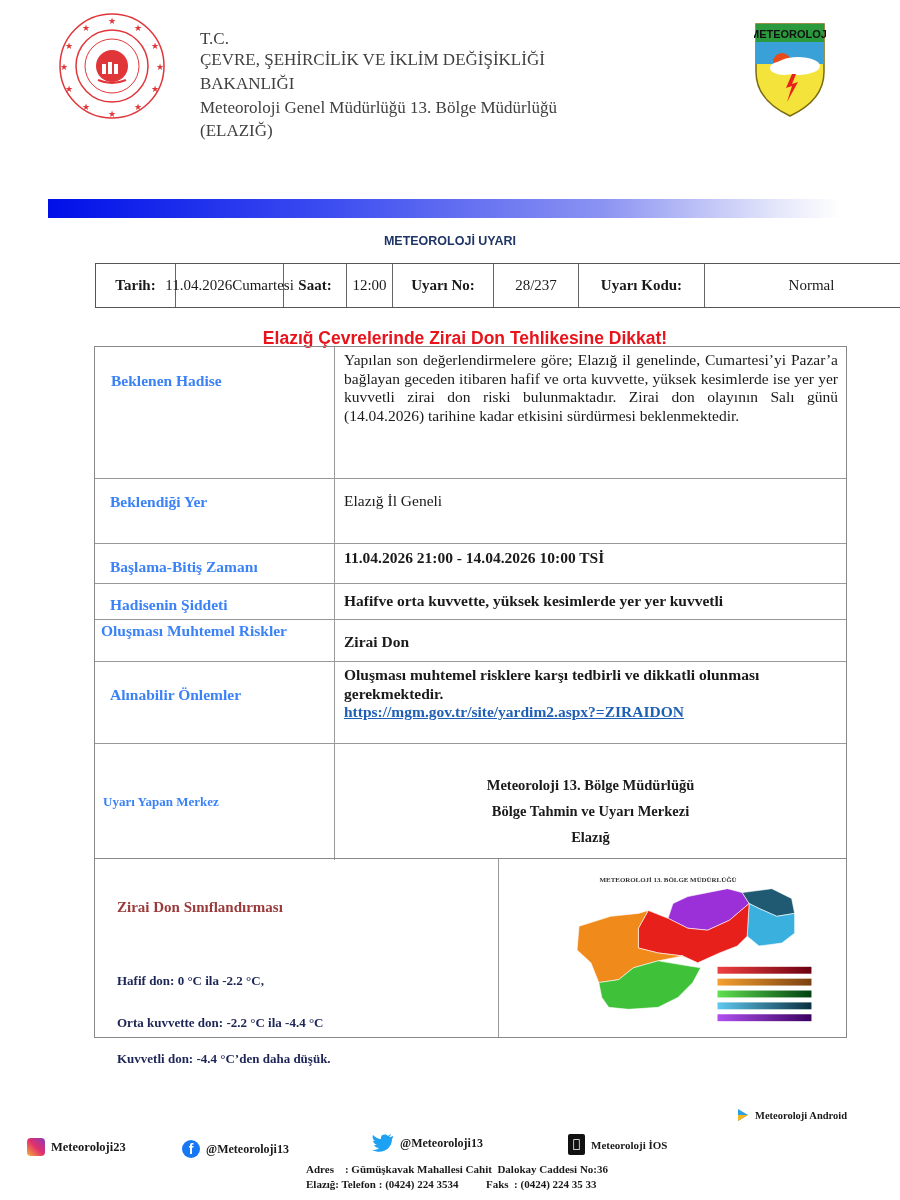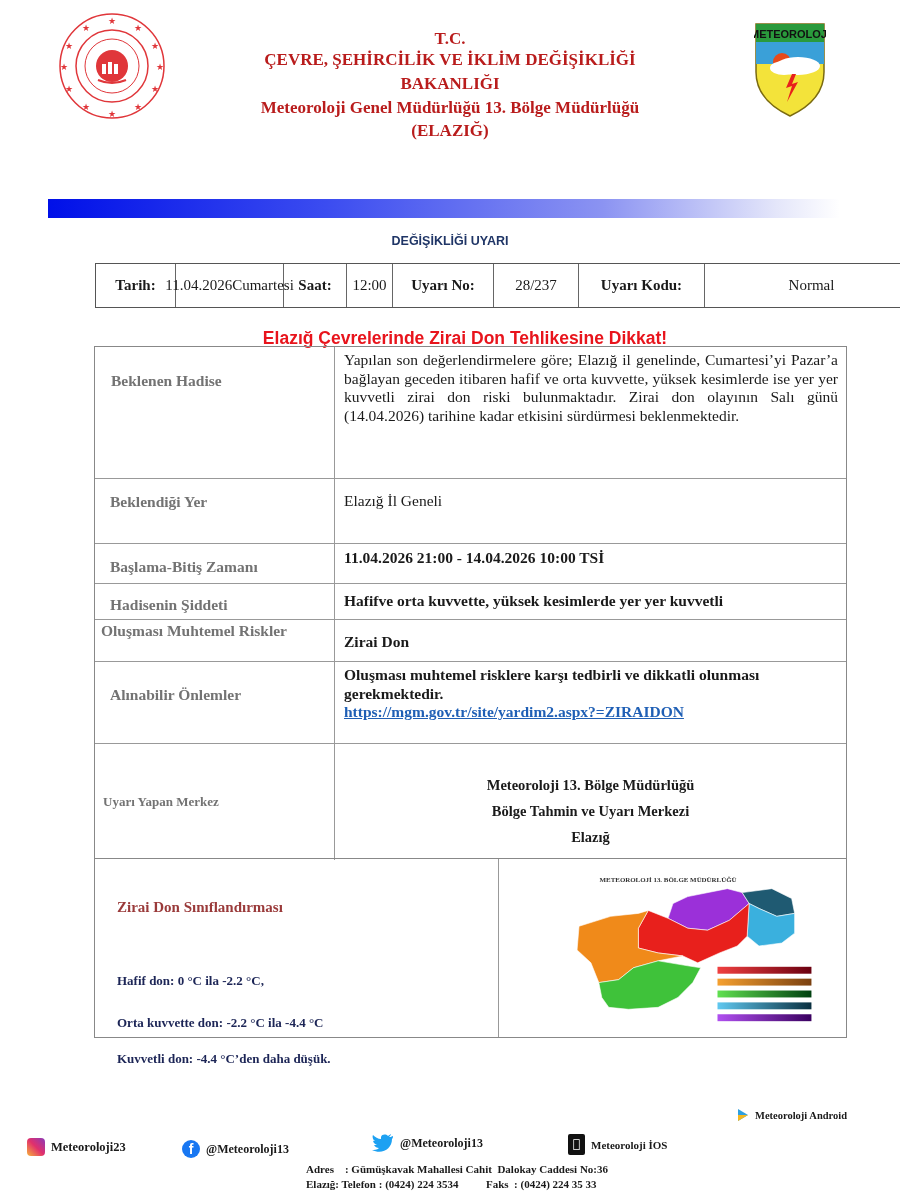--- a/index.html
+++ b/index.html
@@ -3,21 +3,21 @@
 <meta charset="utf-8">
 <style>
   *{box-sizing:border-box;margin:0;padding:0;}
   html,body{width:900px;height:1200px;background:#fff;overflow:hidden;}
   body{position:relative;font-family:"Liberation Serif",serif;color:#1a1a1a;}
   .abs{position:absolute;}
 
   
   #seal{left:58px;top:12px;width:108px;height:108px;}
   #mlogo{left:754px;top:22px;width:72px;height:96px;}
-  .hdr{position:absolute;left:200px;width:500px;text-align:center;color:#b91c1c;font-weight:bold;font-family:"Liberation Serif",serif;}
+  .hdr{position:absolute;left:200px;width:500px;text-align:left;color:#404040;font-weight:normal;font-family:"Liberation Serif",serif;}
   #h-tc{top:29px;font-size:17px;}
   #h-min{top:50px;font-size:17px;}
   #h-bak{top:74px;font-size:17px;}
   #h-dir{top:98px;font-size:17px;}
   #h-city{top:121px;font-size:17px;}
 
   #bluebar{left:48px;top:199px;width:792px;height:19px;
     background:linear-gradient(to right,#0010e8 0%,#3b4cf0 35%,#8b93f2 70%,#e4e6fa 92%,#ffffff 100%);}
 
   #warn-title{left:300px;top:234px;width:300px;text-align:center;font-family:"Liberation Sans",sans-serif;font-weight:bold;font-size:12.5px;color:#1f3566;}
@@ -29,21 +29,21 @@
   #info .lbl{font-weight:bold;}
 
   #headline{left:100px;top:328px;width:730px;text-align:center;font-family:"Liberation Sans",sans-serif;font-weight:bold;font-size:17.5px;color:#e8141c;}
 
   
   #main{left:94px;top:346px;width:753px;height:513px;border:1.2px solid #888;}
   .row{position:absolute;left:0;width:100%;border-bottom:1.2px solid #999;}
   .row:last-child{border-bottom:none;}
   .lcell{position:absolute;left:0;top:0;bottom:0;width:240px;border-right:1.2px solid #999;}
   .rcell{position:absolute;left:240px;right:0;top:0;bottom:0;}
-  .lab{position:absolute;font-weight:bold;color:#737373;font-size:15.5px;}
+  .lab{position:absolute;font-weight:bold;color:#3b82f6;font-size:15.5px;}
   .txt{position:absolute;left:9px;right:8px;font-size:15.5px;line-height:18.5px;}
   .justify{text-align:justify;}
   .bold{font-weight:bold;}
   a.link{color:#1f5fb5;text-decoration:underline;font-weight:bold;}
   .center-lines{position:absolute;left:0;right:0;text-align:center;font-weight:bold;font-size:14.5px;}
   .center-lines div{height:26px;}
 
   
   #bottom{left:94px;top:858px;width:753px;height:180px;border:1.2px solid #888;}
   #bottom .bl{position:absolute;left:0;top:0;bottom:0;width:404px;border-right:1.2px solid #999;}
@@ -98,21 +98,21 @@
 </svg>
 
 <div id="h-tc" class="hdr">T.C.</div>
 <div id="h-min" class="hdr">ÇEVRE, ŞEHİRCİLİK VE İKLİM DEĞİŞİKLİĞİ</div>
 <div id="h-bak" class="hdr">BAKANLIĞI</div>
 <div id="h-dir" class="hdr">Meteoroloji Genel Müdürlüğü 13. Bölge Müdürlüğü</div>
 <div id="h-city" class="hdr">(ELAZIĞ)</div>
 
 <div id="bluebar" class="abs"></div>
 
-<div id="warn-title" class="abs">DEĞİŞİKLİĞİ UYARI</div>
+<div id="warn-title" class="abs">METEOROLOJİ UYARI</div>
 
 <div id="info" class="abs">
   <div class="c lbl" style="width:80px">Tarih:</div>
   <div class="c" style="width:108px;">
     <span>11.04.2026</span>
     <span>Cumartesi</span>
   </div>
   <div class="c lbl" style="width:63px">Saat:</div>
   <div class="c" style="width:46px">12:00</div>
   <div class="c lbl" style="width:101px">Uyarı No:</div>

